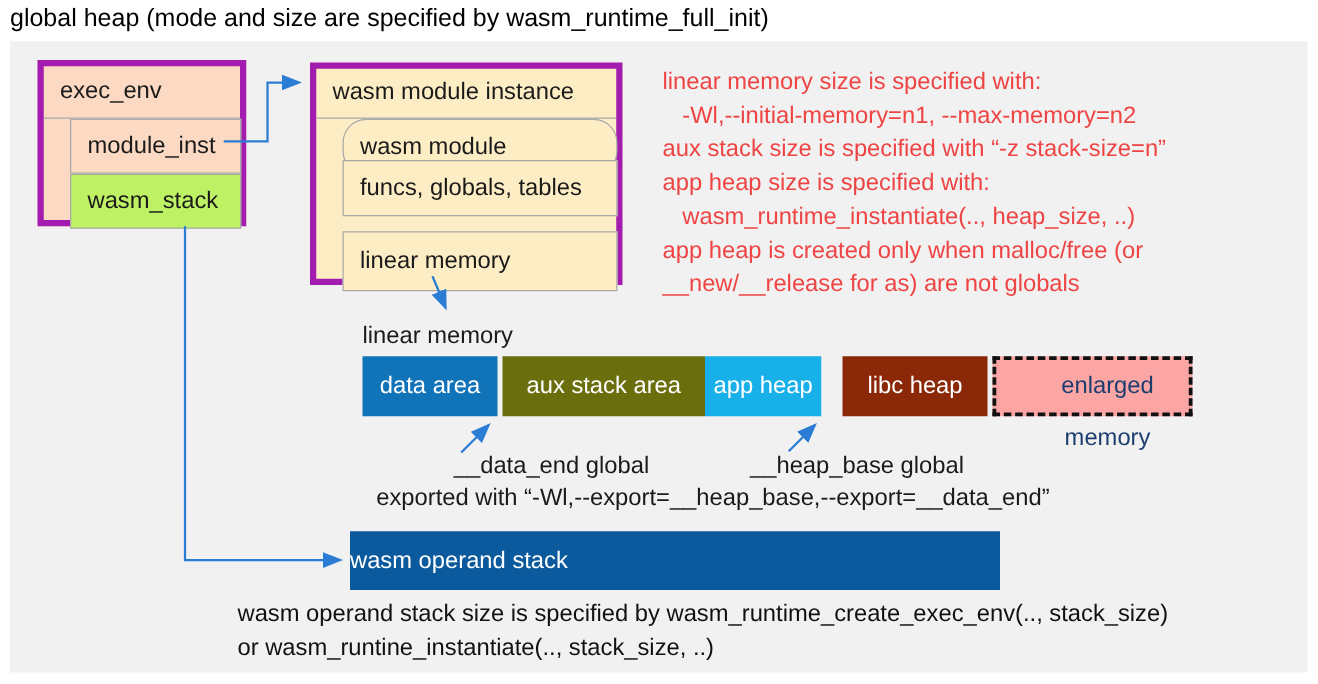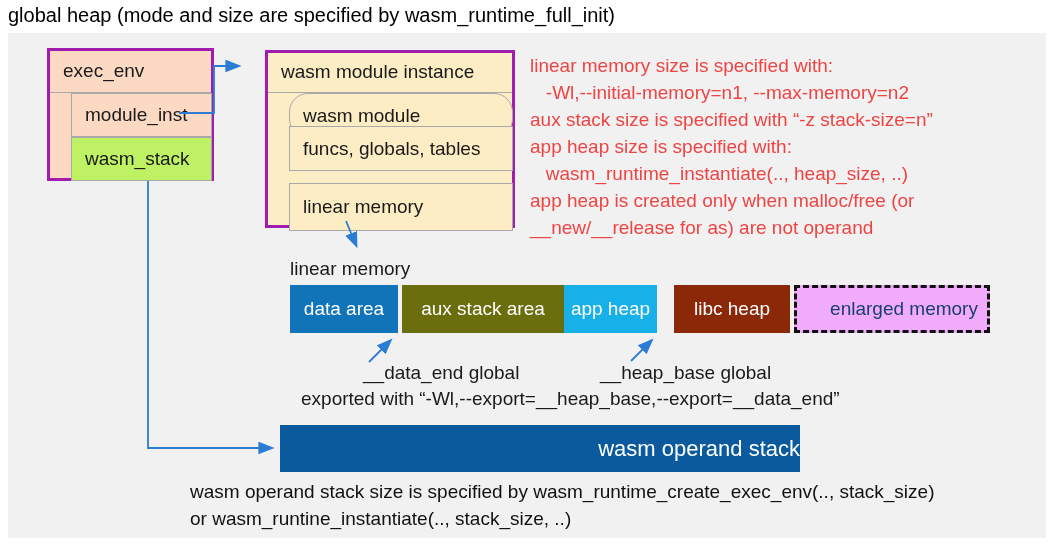--- a/index.html
+++ b/index.html
@@ -5,21 +5,21 @@
   html,body{margin:0;padding:0;background:#ffffff;}
   #canvas{
     position:relative;width:1054px;height:547px;overflow:hidden;
     font-family:"Liberation Sans",sans-serif;color:#1a1a1a;background:#ffffff;
   }
   .abs{position:absolute;}
   #page-title{left:8px;top:4px;font-size:20px;color:#000;}
   #panel{left:8px;top:33px;width:1038px;height:505px;background:#f1f1f1;}
 
   
-  .struct{border:3px solid #a21caf;box-sizing:border-box;margin-left:17px;}
+  .struct{border:5px solid #a21caf;box-sizing:border-box;}
   .struct .hdr{position:absolute;left:0;right:0;top:0;border-bottom:1px solid #a9a9a9;
     padding-left:13px;font-size:19px;box-sizing:border-box;}
   .struct .row{position:absolute;right:-1px;border:1px solid #a9a9a9;box-sizing:border-box;
     padding-left:13px;font-size:19px;}
   #exec-env{left:30px;top:48px;width:167px;height:133px;}
   #exec-env .hdr{height:42px;line-height:40px;}
   #exec-env .row{left:21px;height:44px;line-height:42px;}
   #exec-env .row.r0{top:42px;}
   #exec-env .row.r1{top:86px;}
   #module-instance{left:248px;top:50px;width:250px;height:178px;}
@@ -33,30 +33,30 @@
   #notes-right{left:530px;top:52px;font-size:19px;line-height:27px;color:#ef4444;}
   #notes-right div{white-space:pre;}
 
   
   #lm-label{left:290px;top:258px;font-size:19px;}
   .seg{top:285px;height:48px;line-height:48px;text-align:center;color:#fff;font-size:19px;box-sizing:border-box;}
   #seg-data{left:290px;width:108px;}
   #seg-aux{left:402px;width:162px;}
   #seg-appheap{left:564px;width:93px;}
   #seg-libc{left:674px;width:116px;}
-  #seg-enlarged{left:794px;width:196px;background:#f0abfc;border:3px dashed #111;line-height:42px;padding-left:24px;}
+  #seg-enlarged{left:794px;width:160px;background:#fca5a5;border:3px dashed #111;line-height:42px;padding-left:24px;}
 
   
   #data-end-label{left:321px;top:362px;font-size:19px;margin-left:42px;}
   #heap-base-label{left:600px;top:362px;font-size:19px;}
   #exported-label{left:301px;top:388px;font-size:19px;}
 
   
   #operand-stack{left:280px;top:425px;width:520px;height:47px;line-height:47px;
-    text-align:right;color:#fff;font-size:22px;}
+    text-align:left;color:#fff;font-size:19px;}
 
   
   #bottom-note{left:190px;top:478px;font-size:19px;line-height:27px;color:#111;}
 
   #connectors{left:0;top:0;width:1054px;height:547px;pointer-events:none;}
 </style>
 </head>
 <body>
 
 <div id="canvas">
@@ -78,21 +78,21 @@
     <div class="row r2" style="background: rgb(253, 237, 197);">linear memory</div>
   </div>
 
   <div id="notes-right" class="abs">
     <div>linear memory size is specified with:</div>
     <div>   -Wl,--initial-memory=n1, --max-memory=n2</div>
     <div>aux stack size is specified with “-z stack-size=n”</div>
     <div>app heap size is specified with:</div>
     <div>   wasm_runtime_instantiate(.., heap_size, ..)</div>
     <div>app heap is created only when malloc/free (or</div>
-    <div>__new/__release for as) are not operand</div>
+    <div>__new/__release for as) are not globals</div>
   </div>
 
   <div id="lm-label" class="abs">linear memory</div>
   <div id="seg-data" class="abs seg" style="background: rgb(18, 116, 184);">data area</div>
   <div id="seg-aux" class="abs seg" style="background: rgb(107, 110, 12);">aux stack area</div>
   <div id="seg-appheap" class="abs seg" style="background: rgb(23, 176, 232);">app heap</div>
   <div id="seg-libc" class="abs seg" style="background: rgb(138, 40, 8);">libc heap</div>
   <div id="seg-enlarged" class="abs seg" style="color: rgb(28, 62, 110);">enlarged memory</div>
 
   <div id="data-end-label" class="abs">__data_end global</div>

